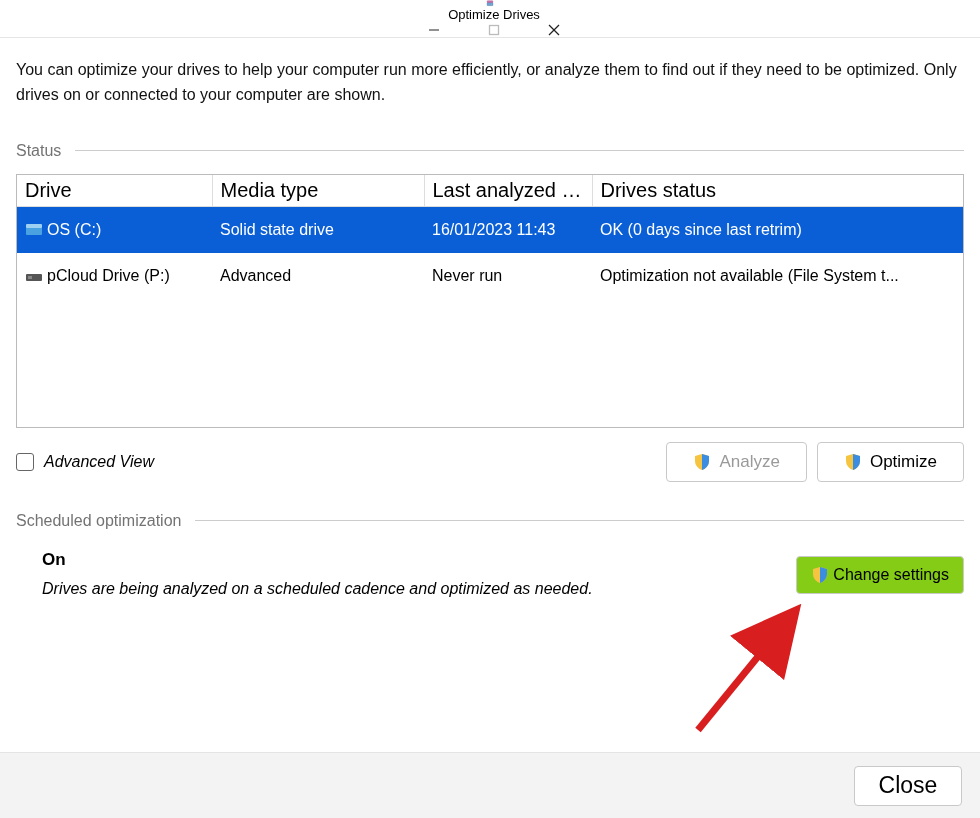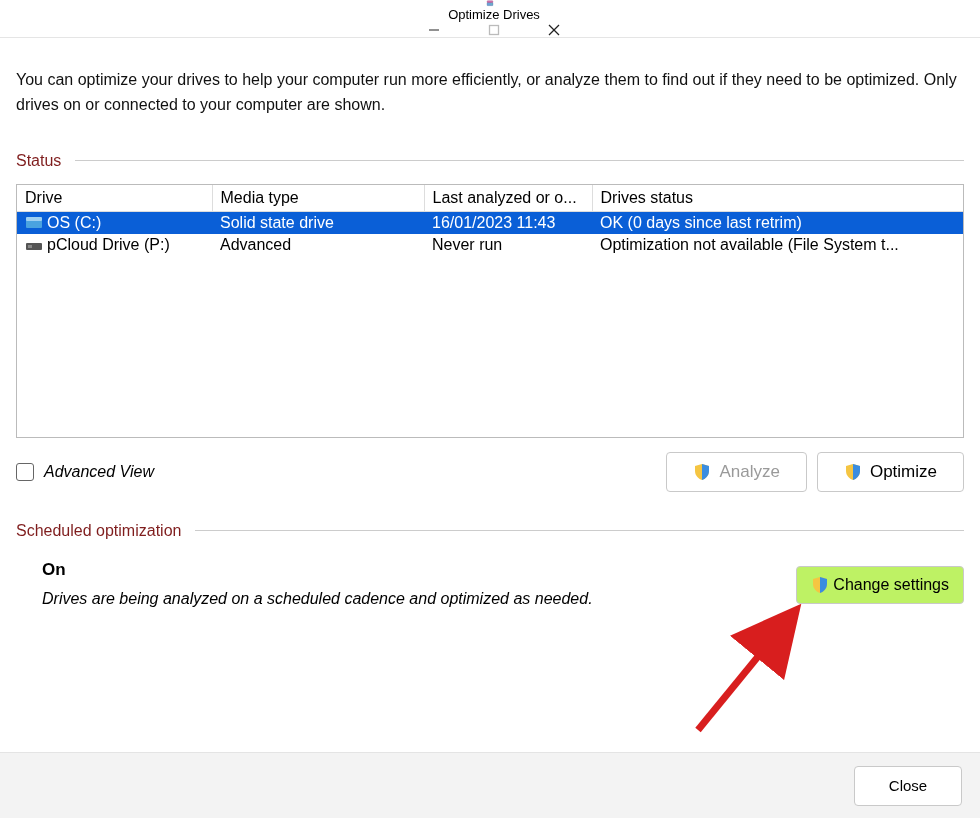--- a/index.html
+++ b/index.html
@@ -16,39 +16,39 @@
   flex-direction: column;
 }
 .titlebar .app-icon { width: 18px; height: 18px; margin-right: 8px; }
 .titlebar .title { font-size: 13px; color: #000; flex: 1; }
 .titlebar .winbtns { display: flex; height: 100%; }
 .titlebar .winbtn {
   width: 60px; display: flex; align-items: center; justify-content: center;
   color: #666; font-size: 14px; cursor: default;
 }
 .content { padding: 20px 16px 0 16px; }
-.intro { font-size: 16px; line-height: 1.55; color: #111; margin-top: 10px; }
+.intro { font-size: 16px; line-height: 1.55; color: #111; }
 .section-head {
   display: flex; align-items: center; gap: 14px;
   margin-top: 34px;
 }
-.section-head .label { font-size: 16px; color: #7f1d1d; white-space: nowrap; text-align: center; }
+.section-head .label { font-size: 16px; color: #737373; white-space: nowrap; text-align: center; }
 .section-head .rule { flex: 1; height: 1px; background: #ccc; }
 .drive-table {
   margin-top: 14px; border: 1px solid #bbb; height: 254px;
   background: #fff; overflow: hidden; position: relative;
 }
 .drive-table table { width: 100%; border-collapse: collapse; table-layout: fixed; }
 .drive-table th {
-  text-align: left; font-weight: 400; font-size: 16px;
+  text-align: left; font-weight: 400; font-size: 20px;
   padding: 4px 8px; border-right: 1px solid #ddd; border-bottom: 1px solid #ddd;
   background: #fff; white-space: nowrap; overflow: hidden; text-overflow: ellipsis;
 }
 .drive-table td {
-  font-size: 16px; padding: 2px 8px; white-space: nowrap; overflow: hidden;
+  font-size: 16px; padding: 14px 8px; white-space: nowrap; overflow: hidden;
   text-overflow: ellipsis;
 }
 .drive-table tr.selected td { background: #0a5fd7; color: #fff; }
 .drive-table .col-drive-cell { display: flex; align-items: center; gap: 4px; }
 .drive-ico { width: 18px; height: 14px; flex: 0 0 18px; }
 .below-row {
   display: flex; align-items: center; margin-top: 14px; gap: 10px;
 }
 .checkbox {
   width: 18px; height: 18px; border: 1.5px solid #666; border-radius: 3px;
@@ -62,30 +62,30 @@
   color: #000; cursor: default;
 }
 .btn.disabled { color: #9a9a9a; }
 .sched-block { display: flex; margin-top: 20px; }
 .sched-text { padding-left: 26px; flex: 1; }
 .sched-text .on { font-weight: 600; font-size: 17px; }
 .sched-text .line { font-size: 16px; margin-top: 10px; font-style: italic; }
 .change-btn-wrap { padding-top: 6px; }
 .change-btn {
   height: 38px; padding: 0 14px; border: 1px solid #c9c9c9; border-radius: 4px;
-  background: #bef264; font-size: 16px; display: flex; align-items: center; gap: 4px;
+  background: #84cc16; font-size: 16px; display: flex; align-items: center; gap: 4px;
 }
 .footer {
   position: absolute; left: 0; right: 0; bottom: 0; height: 66px;
   background: #f3f3f3; border-top: 1px solid #e4e4e4;
   display: flex; align-items: center; justify-content: flex-end; padding-right: 18px;
 }
 .close-btn {
   width: 108px; height: 40px; border: 1px solid #c9c9c9; border-radius: 4px;
-  background: #fff; font-size: 15px; display: flex; align-items: center; justify-content: center;
+  background: #fff; font-size: 23px; display: flex; align-items: center; justify-content: center;
 }
 .arrow {
   position: absolute; left: 688px; top: 600px; width: 120px; height: 140px;
   pointer-events: none;
 }
 </style>
 </head>
 <body>
 
 <div class="titlebar">

